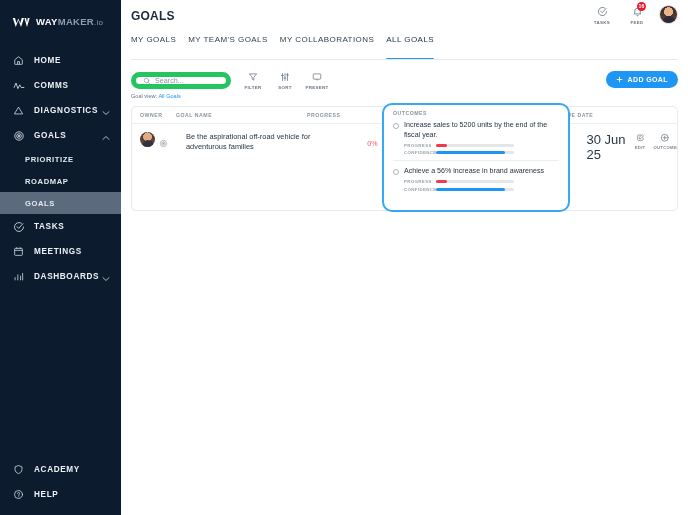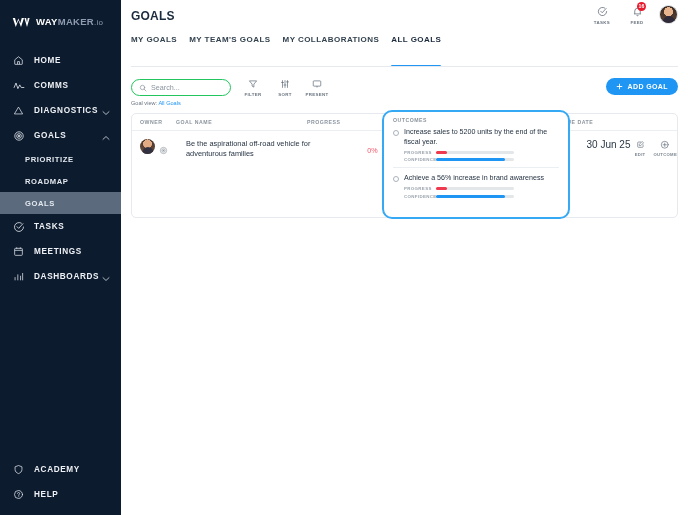--- a/index.html
+++ b/index.html
@@ -81,37 +81,37 @@
   }
   .avatar-top::after {
     content:""; position:absolute; left:50%; top:58%;
     width:13px; height:11px; border-radius:7px 7px 3px 3px;
     transform: translateX(-50%); background:#2f2a3a;
   }
 
   
   .tabs { display: flex; gap: 12px; padding: 0 0 0 10px; margin-top: 5px; position: relative; }
   .tab {
-    font-size: 8px; font-weight: 700; letter-spacing: .45px;
-    color: #33424f; padding-bottom: 23px; cursor: pointer; position: relative;
+    font-size: 8px; font-weight: 400; letter-spacing: .45px;
+    color: #33424f; padding-bottom: 16px; cursor: pointer; position: relative;
   }
   .tab.active { color: #1b2a3d; }
   .tab.active::after {
     content: ""; position: absolute; left: 0; right: 0; bottom: 0;
     height: 2px; background: #2196f3; border-radius: 1px;
   }
   .tabs-rule {
     position: absolute; left: 10px; right: 10px; bottom: 0;
     height: 1px; background: #e6e9ed;
   }
 
   
   .toolbar { display: flex; align-items: center; padding: 10px 0 0 10px; position: relative; height: 30px;}
   .search-box {
-    width: 100px; height: 17px; border: 1px solid #22c55e; border-radius: 9px;
+    width: 100px; height: 17px; border: 5px solid #22c55e; border-radius: 9px;
     display: flex; align-items: center; gap: 4px; padding: 0 7px; background: #fff;
   }
   .search-input {
     border: none; outline: none; font-size: 7.2px; color: #4a545f;
     font-family: "Liberation Sans", sans-serif; width: 100%; background: transparent;
   }
   .search-input::placeholder { color: #8b949e; }
   .tool-btns { display: flex; gap: 10px; margin-left: 11px; }
   .tool-btn { display: flex; flex-direction: column; align-items: center; cursor: pointer; width: 22px; }
   .tool-btn .tb-ico { height: 12px; display: flex; align-items: center; justify-content: center; }
@@ -182,21 +182,21 @@
     border: 1px solid #a9b2bc; flex: 0 0 6px; margin-top: 1.5px; cursor: pointer;
   }
   .oc-title { font-size: 7.1px; color: #1f2d3d; line-height: 1.35; }
   .meter { display: flex; align-items: center; gap: 5px; margin-top: 2.5px; padding-left: 11px; }
   .meter-label { font-size: 4.4px; color: #9aa3ad; letter-spacing: .35px; width: 27px; font-weight: 600; }
   .bar { flex: 1 1 auto; height: 3px; border-radius: 2px; background: #e4e7ea; position: relative; max-width: 78px;}
   .bar .fill { position: absolute; left: 0; top: 0; bottom: 0; border-radius: 2px; }
   .fill-prog { background: #f0384f; }
   .fill-conf { background: #1f96f3; }
 
-  .due-cell { width: 72px; padding-left: 10px; font-size: 10px; color: #2a3744; margin-left: 188px; }
+  .due-cell { width: 72px; padding-left: 10px; font-size: 13px; color: #2a3744; margin-left: 188px; }
   .act-cell { width: 52px; display: flex; gap: 8px; justify-content: center; }
   .act-btn { display: flex; flex-direction: column; align-items: center; cursor: pointer; }
   .act-btn .ab-ico { height: 11px; display: flex; align-items: center; justify-content: center; }
   .act-btn .ab-label { font-size: 4.2px; color: #7c858f; letter-spacing: .3px; margin-top: 2px; font-weight: 600; }
 </style>
 </head>
 <body>
 
 <div id="app">
 

